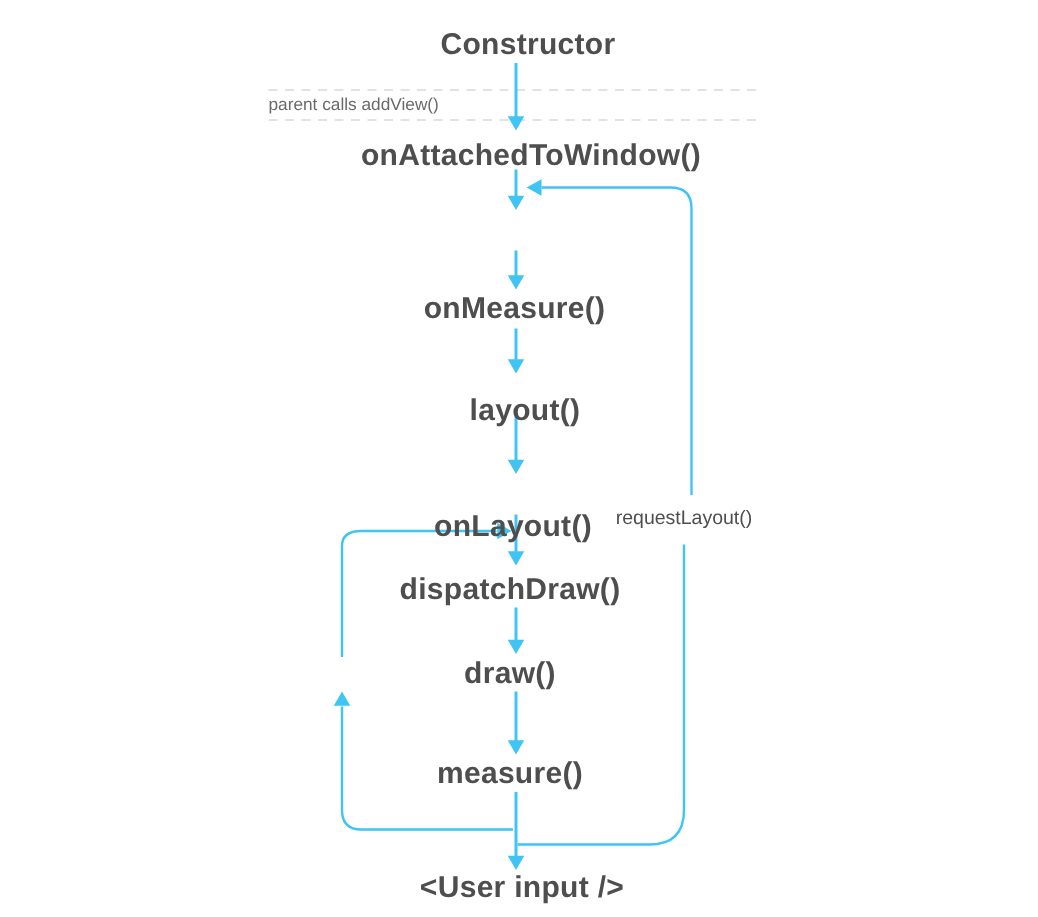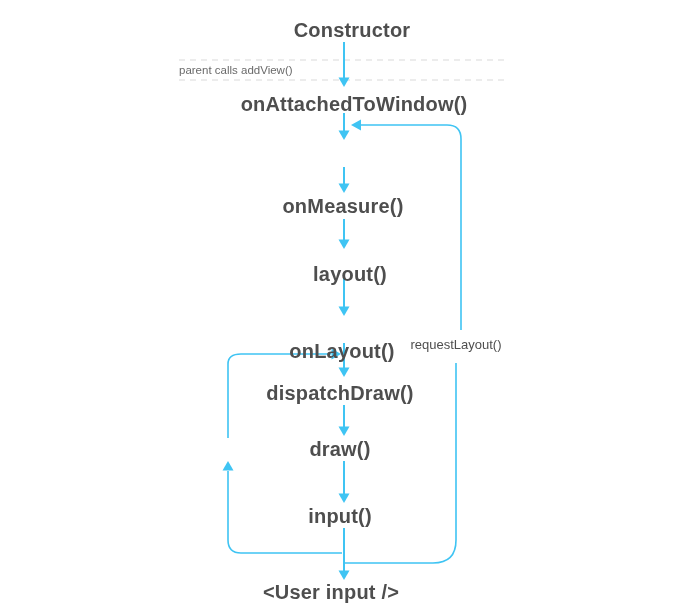--- a/index.html
+++ b/index.html
@@ -96,19 +96,19 @@
     </g>
   </svg>
 
   <div class="node" style="left:202px;top:19px;">Constructor</div>
   <div class="node" style="left:204px;top:93px;">onAttachedToWindow()</div>
   <div class="node" style="left:193px;top:195px;">onMeasure()</div>
   <div class="node" style="left:200px;top:263px;">layout()</div>
   <div class="node" style="left:192px;top:320px;margin-top:20px;">onLayout()</div>
   <div class="node" style="left:190px;top:382px;text-align:center;">dispatchDraw()</div>
   <div class="node" style="left:190px;top:438px;">draw()</div>
-  <div class="node" style="left:190px;top:505px;">input()</div>
-  <div class="node" style="left:181px;top:581px;">&lt;User input /&gt;</div>
+  <div class="node" style="left:190px;top:505px;">measure()</div>
+  <div class="node" style="left:198px;top:581px;">&lt;User input /&gt;</div>
 
   <div class="annot small" style="left:179px;top:62px;">parent calls addView()</div>
   <div class="annot mid" style="left:386px;top:337px;width:140px;">requestLayout()</div>
 
 </div>
 
 </body></html>

